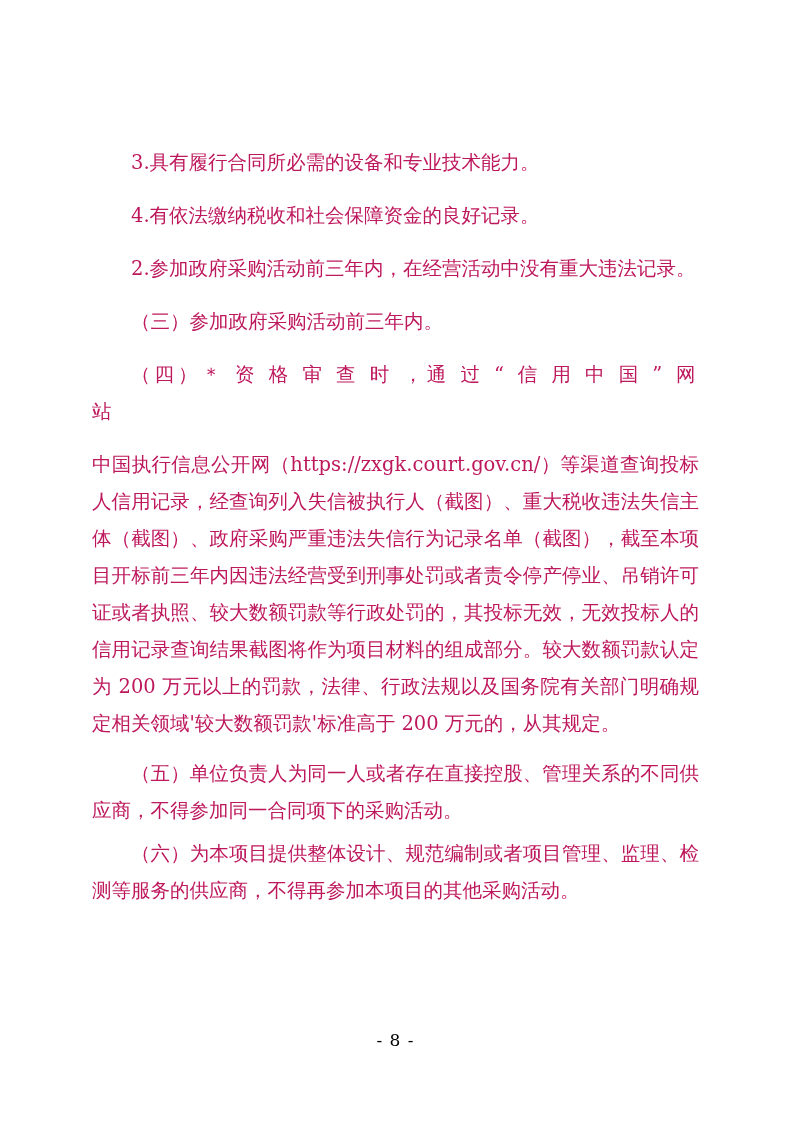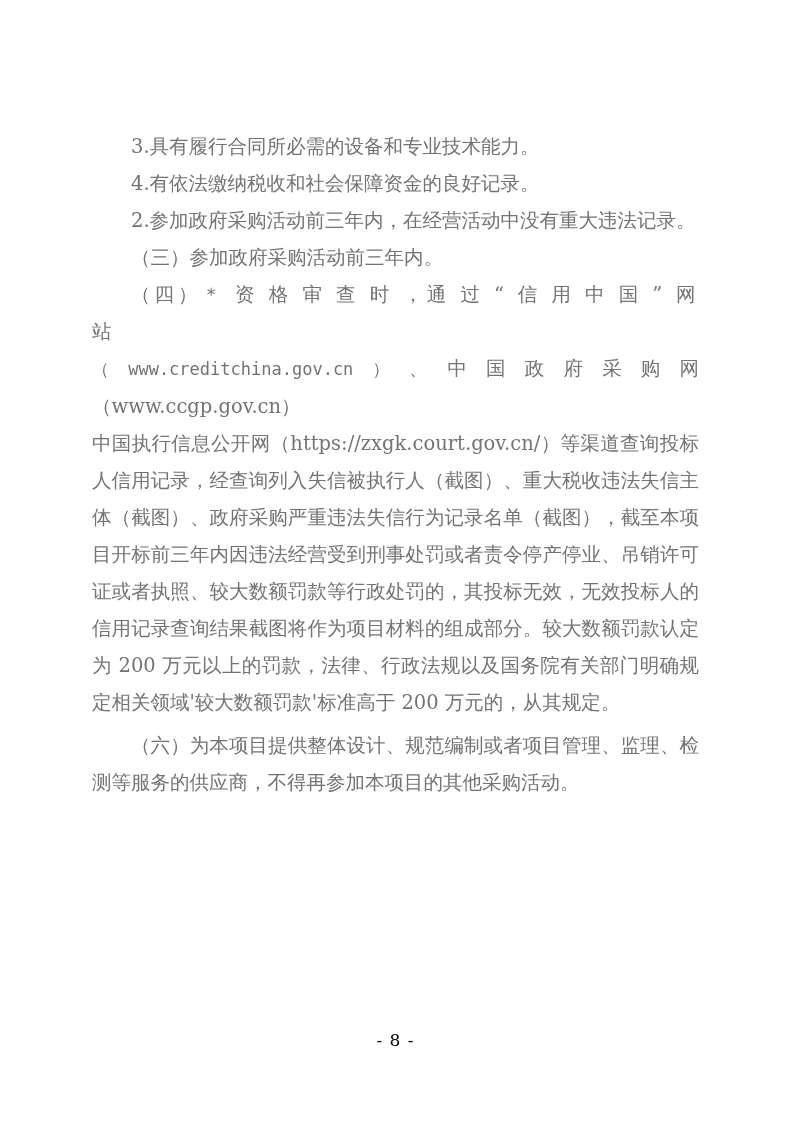--- a/index.html
+++ b/index.html
@@ -19,24 +19,24 @@
   .content {
     position: absolute;
     left: 92px;
     top: 128px;
     width: 607px;
   }
   .para {
     font-family: "DejaVu Serif", "Liberation Serif", serif;
     font-size: 19.5px;
     line-height: 37px;
-    color: #737373;
+    color: #be185d;
     text-align: justify;
     text-justify: inter-ideograph;
-    margin: 0 0 0 0;
+    margin: 16px 0 0 0;
     letter-spacing: 0px;
   }
   .indent {
     text-indent: 39px;
   }
   .mono {
     font-family: "DejaVu Sans Mono", "Liberation Mono", monospace;
     font-size: 17px;
   }
   .spaced {
@@ -66,23 +66,23 @@
 
     <p class="para indent">4.有依法缴纳税收和社会保障资金的良好记录。</p>
 
     <p class="para indent">2.参加政府采购活动前三年内，在经营活动中没有重大违法记录。</p>
 
 
     <p class="para indent">（三）参加政府采购活动前三年内。</p>
 
     <p class="para indent spaced">（四）＊ 资 格 审 查 时 ，通 过 “ 信 用 中 国 ” 网 站</p>
 
-    <p class="para"><span class="mono">（www.creditchina.gov.cn）</span><span>、中国政府采购网（www.ccgp.gov.cn）</span></p>
 
     <p class="para">中国执行信息公开网（https://zxgk.court.gov.cn/）等渠道查询投标人信用记录，经查询列入失信被执行人（截图）、重大税收违法失信主体（截图）、政府采购严重违法失信行为记录名单（截图），截至本项目开标前三年内因违法经营受到刑事处罚或者责令停产停业、吊销许可证或者执照、较大数额罚款等行政处罚的，其投标无效，无效投标人的信用记录查询结果截图将作为项目材料的组成部分。较大数额罚款认定为 200 万元以上的罚款，法律、行政法规以及国务院有关部门明确规定相关领域'较大数额罚款'标准高于 200 万元的，从其规定。</p>
 
+    <p class="para indent gap-md">（五）单位负责人为同一人或者存在直接控股、管理关系的不同供应商，不得参加同一合同项下的采购活动。</p>
 
     <p class="para indent gap-sm">（六）为本项目提供整体设计、规范编制或者项目管理、监理、检测等服务的供应商，不得再参加本项目的其他采购活动。</p>
 
   </div>
 
   <div class="footer">- 8 -</div>
 </div>
 
 </body></html>

